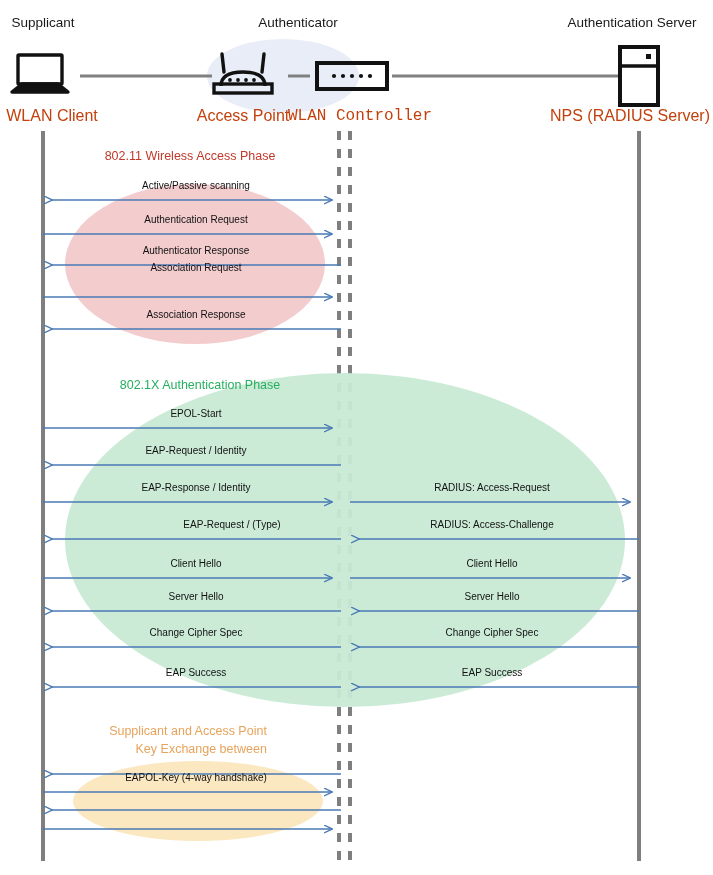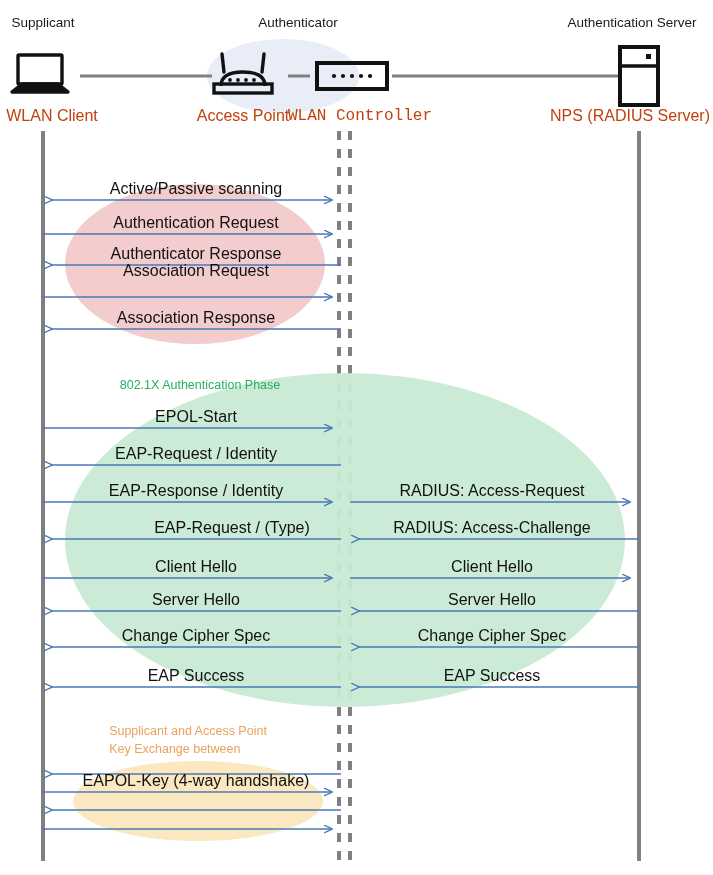--- a/index.html
+++ b/index.html
@@ -1,26 +1,26 @@
 <!DOCTYPE html>
 <html><head>
 <meta charset="utf-8">
 <style>
   html,body{margin:0;padding:0;background:#ffffff;}
   body{font-family:"Liberation Sans","DejaVu Sans",sans-serif;}
   #stage{position:relative;width:713px;height:875px;overflow:hidden;background:#fff;}
   #svgroot{position:absolute;left:0;top:0;width:713px;height:875px;}
 
   .abs{position:absolute;}
-  .ctr{transform:translateX(-50%);text-align:left;white-space:nowrap;}
+  .ctr{transform:translateX(-50%);text-align:right;white-space:nowrap;}
 
   .role-title{font-size:13.5px;color:#1a1a1a;}
   .node-caption{font-size:16px;color:#c2410c;}
 
-  .msg-label{font-size:16px;color:#111111;white-space:nowrap;}
+  .msg-label{font-size:10px;color:#111111;white-space:nowrap;}
   .phase-label{font-size:12.5px;white-space:nowrap;line-height:18px;}
   .phase-11{color:#c0392b;}
   .phase-1x{color:#27ae60;}
   .phase-key{color:#e8a35c;}
 </style>
 </head>
 <body>
 
 <div id="stage">
 
@@ -115,20 +115,21 @@
 
   <div class="abs ctr role-title" style="left:43px;top:15px;">Supplicant</div>
   <div class="abs ctr role-title" style="left:298px;top:15px;">Authenticator</div>
   <div class="abs ctr role-title" style="left:632px;top:15px;">Authentication Server</div>
 
   <div class="abs ctr node-caption" style="left:52px;top:107px;">WLAN Client</div>
   <div class="abs ctr node-caption" style="left:243px;top:107px;">Access Point</div>
   <div class="abs ctr node-caption" style="left:360px;top:107px;font-family:Liberation Mono, monospace;">WLAN Controller</div>
   <div class="abs ctr node-caption" style="left:630px;top:107px;">NPS (RADIUS Server)</div>
 
+  <div class="abs ctr phase-label phase-11" style="left:190px;top:147px;">802.11 Wireless Access Phase</div>
   <div class="abs ctr phase-label phase-1x" style="left:200px;top:376px;">802.1X Authentication Phase</div>
   <div class="abs ctr phase-label phase-key" style="left:188px;top:722px;">
     <div>Supplicant and Access Point</div>
     <div>Key Exchange between</div>
   </div>
 
   <div id="labels-left">
       <div class="abs ctr msg-label" style="left: 196px; top: 180px;">Active/Passive scanning</div>
       <div class="abs ctr msg-label" style="left: 196px; top: 214px;">Authentication  Request</div>
       <div class="abs ctr msg-label" style="left: 196px; top: 245px;">Authenticator  Response</div>

